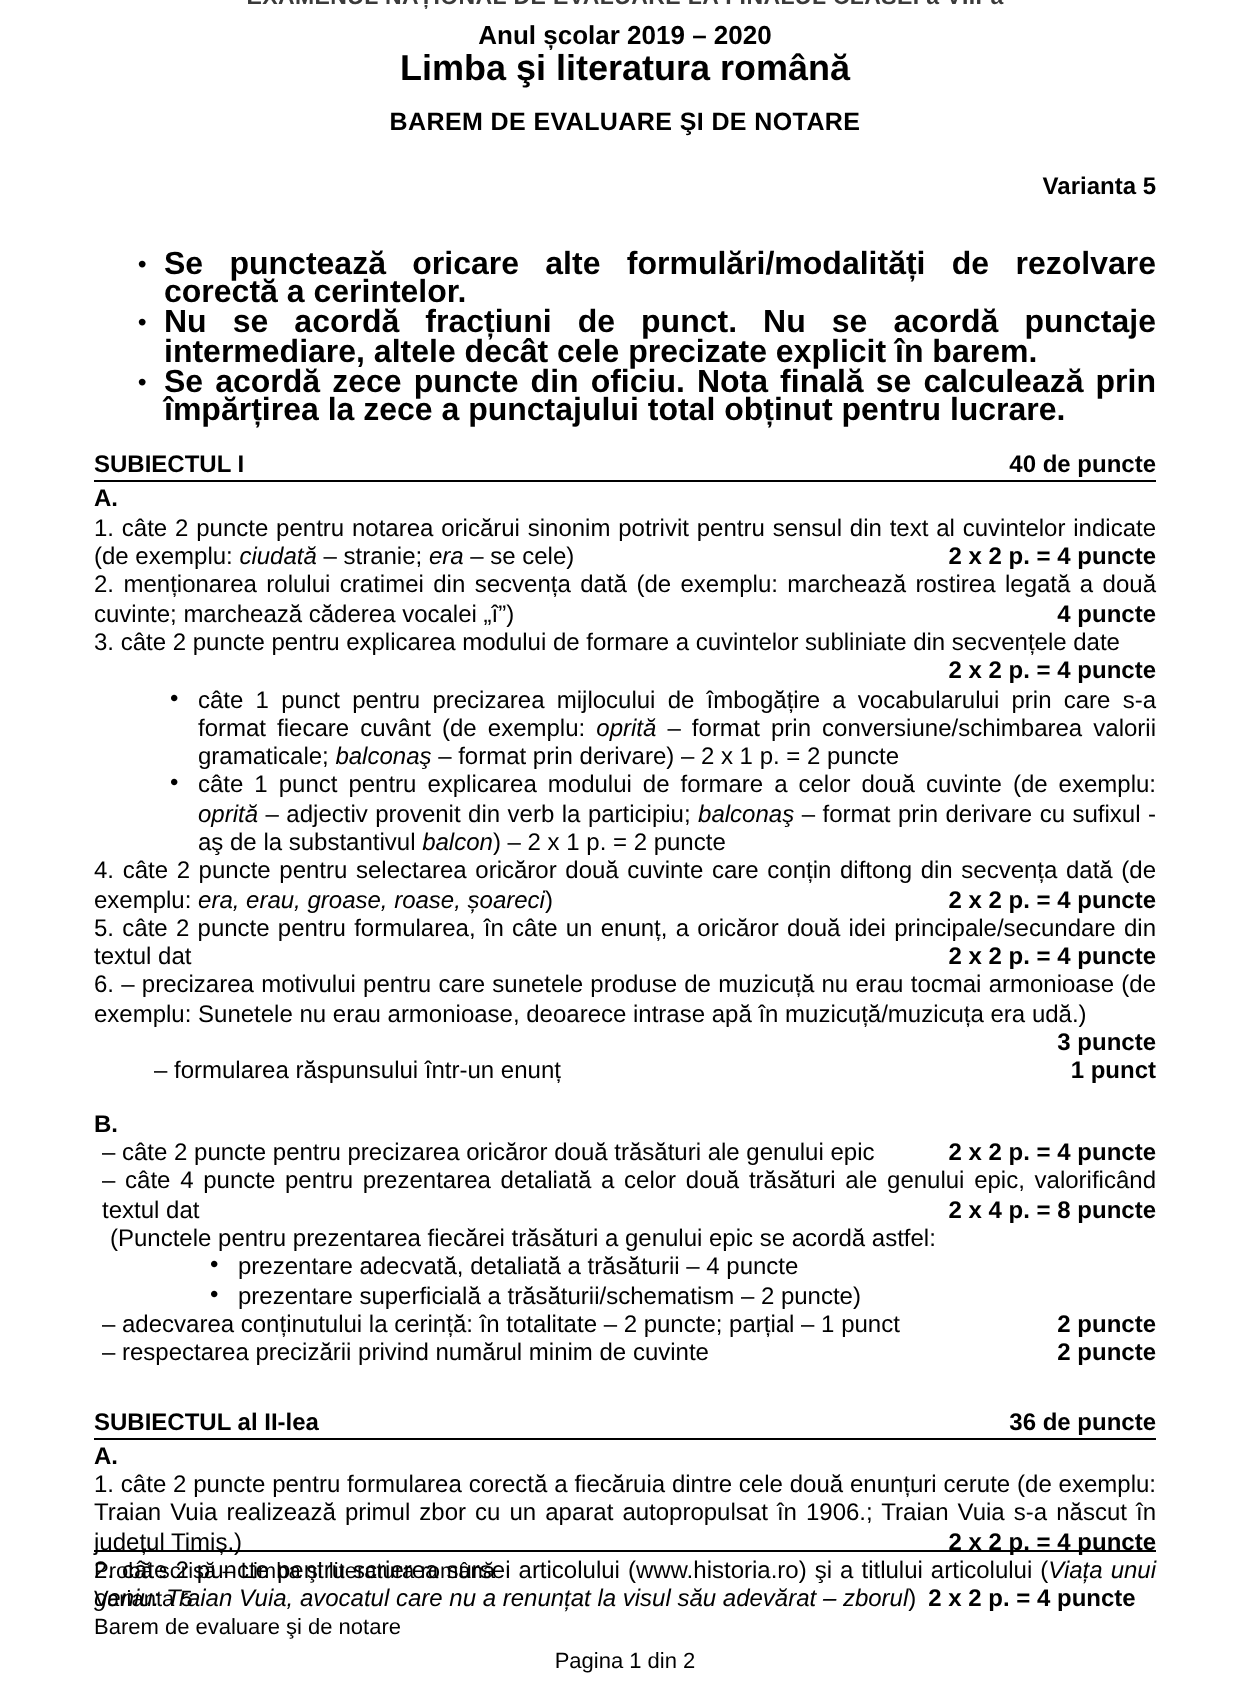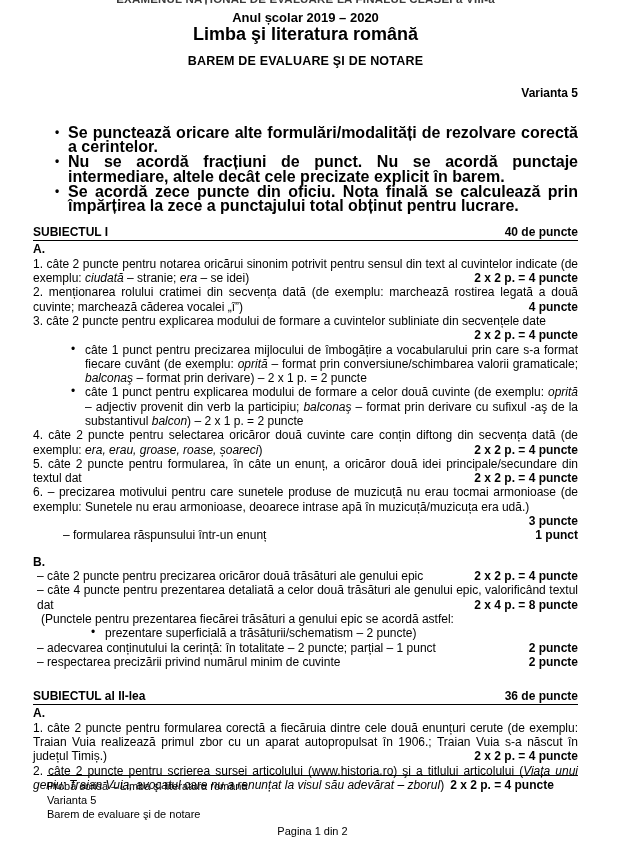--- a/index.html
+++ b/index.html
@@ -15,21 +15,21 @@
     font-family: "Liberation Sans", sans-serif;
     color: #000000;
     -webkit-font-smoothing: antialiased;
   }
 
   .page {
     position: relative;
     width: 623px;
     height: 848px;
     box-sizing: border-box;
-    padding: 0 45px 0 33px;
+    padding: 0 45px 0 47px;
   }
 
   
   .header-clip {
     height: 9px;
     overflow: hidden;
     position: relative;
   }
   .header-clip .cut-line {
     position: absolute;
@@ -215,21 +215,21 @@
 
   <div class="subject-head">
     <span class="left">SUBIECTUL I</span>
     <span class="right">40 de puncte</span>
   </div>
 
   <div class="sect-letter">A.</div>
 
   <div class="body">
 
-    <p class="p just"><span>1. câte 2 puncte pentru notarea oricărui sinonim potrivit pentru sensul din text al cuvintelor indicate (de exemplu: </span><i>ciudată</i><span> – stranie; </span><i>era</i><span> – se idei)</span></p>
+    <p class="p just"><span>1. câte 2 puncte pentru notarea oricărui sinonim potrivit pentru sensul din text al cuvintelor indicate (de exemplu: </span><i>ciudată</i><span> – stranie; </span><i>era</i><span> – se cele)</span></p>
     <p class="p pts-only" style="margin-top:-14.3px">2 x 2 p. = 4 puncte</p>
 
     <p class="p just">2. menționarea rolului cratimei din secvența dată (de exemplu: marchează rostirea legată a două cuvinte; marchează căderea vocalei „î”)</p>
     <p class="p pts-only" style="margin-top:-14.3px">4 puncte</p>
 
     <p class="p just">3. câte 2 puncte pentru explicarea modului de formare a cuvintelor subliniate din secvențele date</p>
     <p class="p pts-only">2 x 2 p. = 4 puncte</p>
 
     <ul class="sub">
       <li><span>câte 1 punct pentru precizarea mijlocului de îmbogățire a vocabularului prin care s-a format fiecare cuvânt (de exemplu: </span><i>oprită</i><span> – format prin conversiune/schimbarea valorii gramaticale; </span><i>balconaş</i><span> – format prin derivare) – 2 x 1 p. = 2 puncte</span></li>
@@ -260,20 +260,21 @@
       <span class="txt">– câte 2 puncte pentru precizarea oricăror două trăsături ale genului epic</span>
       <span class="pts">2 x 2 p. = 4 puncte</span>
     </div>
 
     <p class="p just dash-item">– câte 4 puncte pentru prezentarea detaliată a celor două trăsături ale genului epic, valorificând textul dat</p>
     <p class="p pts-only" style="margin-top:-14.3px">2 x 4 p. = 8 puncte</p>
 
     <p class="p left paren-item">(Punctele pentru prezentarea fiecărei trăsături a genului epic se acordă astfel:</p>
 
     <ul class="sub tight">
+      <li>prezentare adecvată, detaliată a trăsăturii – 4 puncte</li>
       <li>prezentare superficială a trăsăturii/schematism – 2 puncte)</li>
     </ul>
 
     <div class="row dash-item">
       <span class="txt">– adecvarea conținutului la cerință: în totalitate – 2 puncte; parțial – 1 punct</span>
       <span class="pts">2 puncte</span>
     </div>
     <div class="row dash-item">
       <span class="txt">– respectarea precizării privind numărul minim de cuvinte</span>
       <span class="pts">2 puncte</span>

